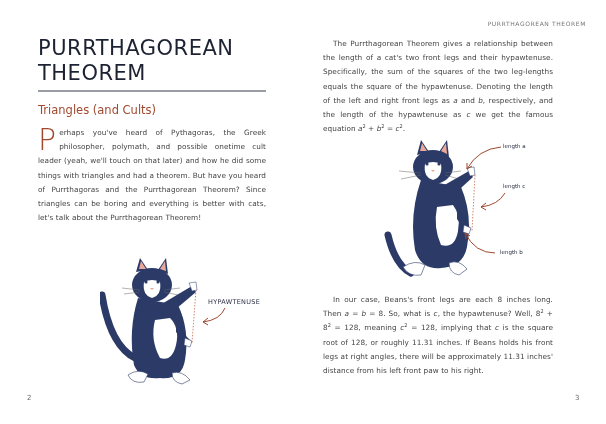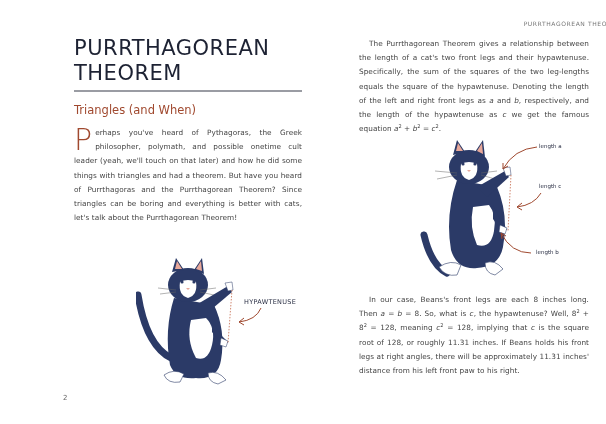--- a/index.html
+++ b/index.html
@@ -1,18 +1,18 @@
 <!DOCTYPE html>
 <html><head>
   <meta charset="utf-8">
   <style>
     * { margin: 0; padding: 0; box-sizing: border-box; }
     html, body { width: 606px; height: 424px; background: #ffffff; overflow: hidden; }
     body { font-family: "DejaVu Sans", sans-serif; color: #3a3a3a; position: relative; }
-    .page { position: absolute; top: 0; height: 424px; width: 303px; background: #fff; margin-left: 36px; }
+    .page { position: absolute; top: 0; height: 424px; width: 303px; background: #fff; }
     .page-left { left: 0; }
     .page-right { left: 303px; }
 
     .chapter-title {
       position: absolute; left: 38px; top: 36px; width: 228px;
       font-family: "DejaVu Sans", sans-serif; font-weight: 500;
       font-size: 21px; line-height: 25px; letter-spacing: 0.5px;
       color: #1d2233; padding-bottom: 4px;
       border-bottom: 2px solid #9a9ca3;
     }
@@ -53,21 +53,21 @@
       position: absolute; font-size: 6.5px; color: #2a2f44; letter-spacing: 0.3px;
       font-family: "DejaVu Sans", sans-serif;
     }
     .ill-label.small { font-size: 5.5px; letter-spacing: 0; }
   </style>
 </head>
 <body>
 
 <div class="page page-left">
   <h1 class="chapter-title">PURRTHAGOREAN THEOREM</h1>
-  <h2 class="section-heading">Triangles (and When)</h2>
+  <h2 class="section-heading">Triangles (and Cults)</h2>
 
   <div class="body-text left-body">
     <p><span class="drop-cap">P</span><span>erhaps you've heard of Pythagoras, the Greek philosopher, polymath, and possible onetime cult leader (yeah, we'll touch on that later) and how he did some things with triangles and had a theorem. But have you heard of Purrthagoras and the Purrthagorean Theorem? Since triangles can be boring and everything is better with cats, let's talk about the Purrthagorean Theorem!</span></p>
   </div>
 
   <div class="illustration ill-left">
     <svg width="170" height="150" viewBox="0 0 170 150">
 
       <path d="M2 45 Q10 95 35 108" stroke="#2b3a67" stroke-width="7" fill="none" stroke-linecap="round"></path>
 

